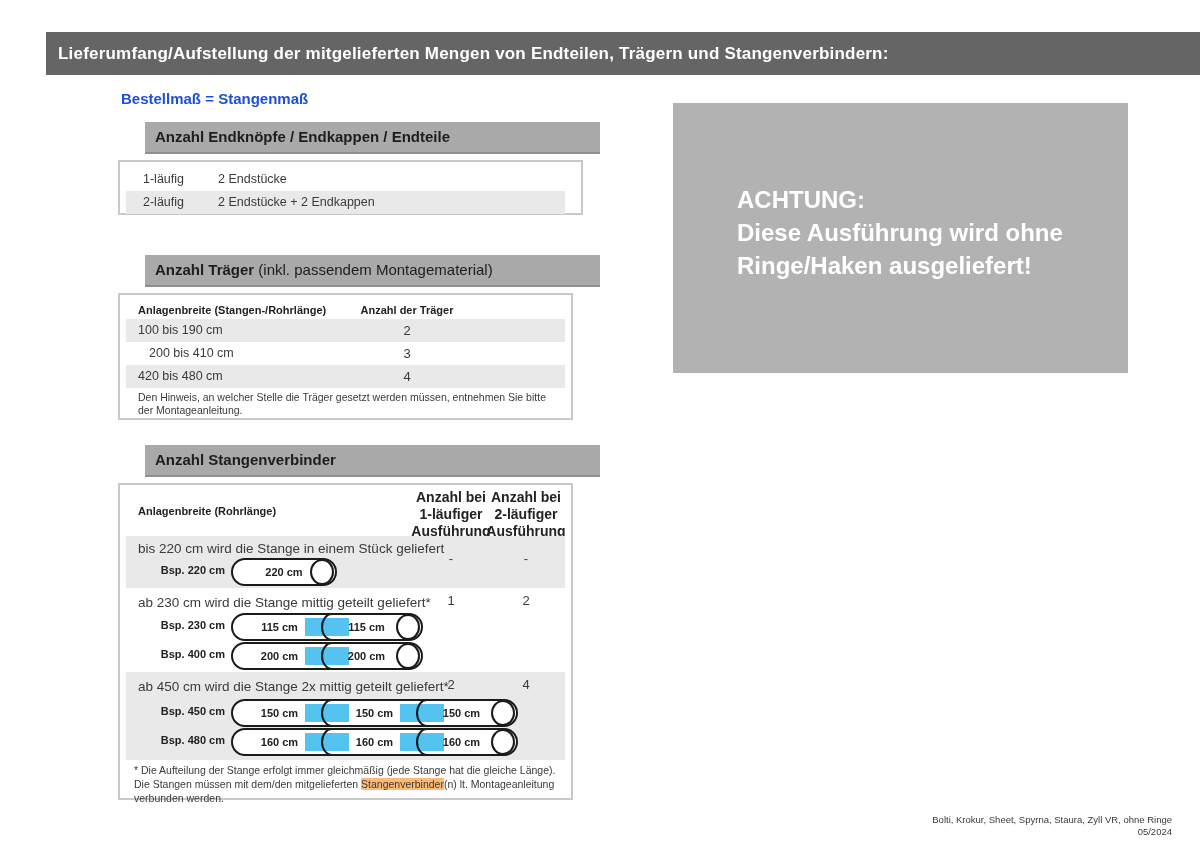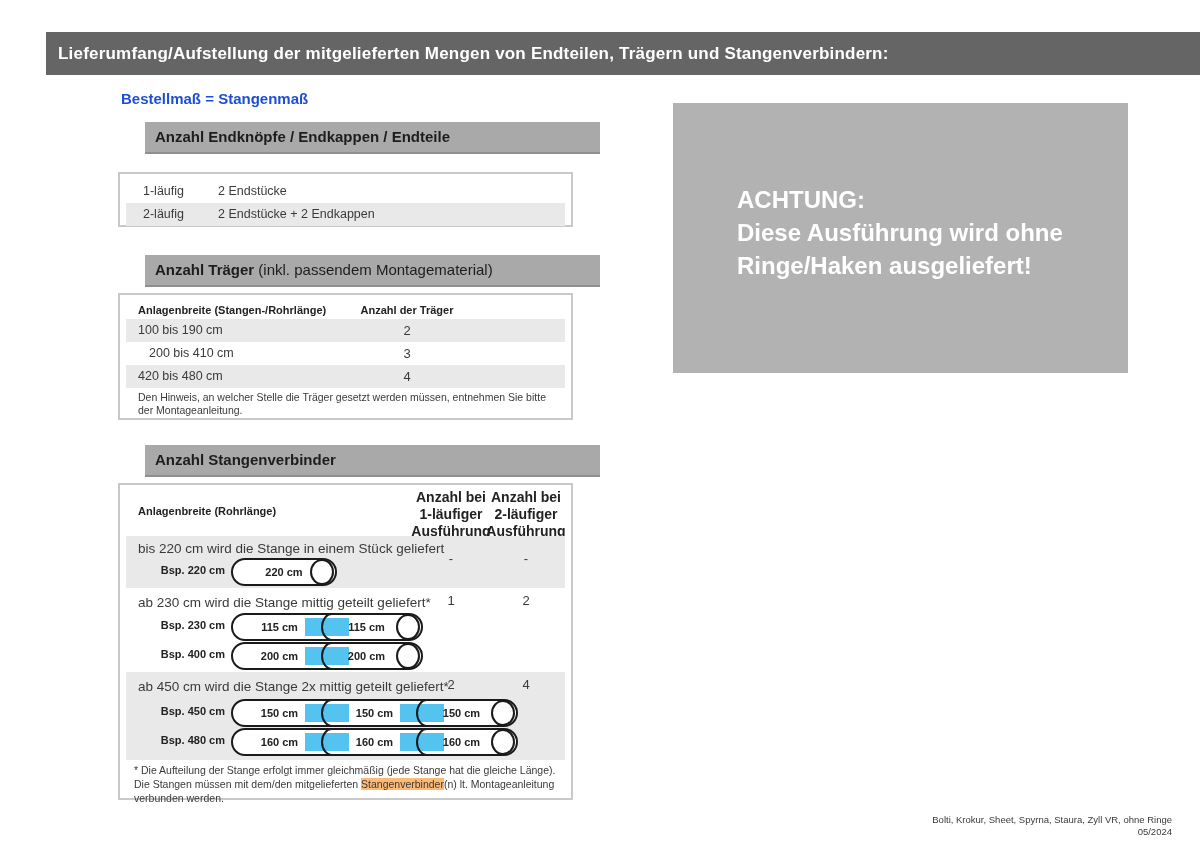--- a/index.html
+++ b/index.html
@@ -55,21 +55,21 @@
 
 <div class="abs titlebar">
   <div class="t">Lieferumfang/Aufstellung der mitgelieferten Mengen von Endteilen, Trägern und Stangenverbindern:</div>
 </div>
 
 <div class="abs subtitle">Bestellmaß = Stangenmaß</div>
 
 <div class="abs sechead" style="top:122px;">
   <div class="inner b">Anzahl Endknöpfe / Endkappen / Endteile</div>
 </div>
-<div class="abs box" style="top:172px;height:51px;">
+<div class="abs box" style="top:160px;height:51px;padding-left:10px;">
   <div class="rowtext" style="left:23px;top:6px;">1-läufig</div>
   <div class="rowtext" style="left:98px;top:6px;">2 Endstücke</div>
   <div class="grayrow" style="top:29px;"></div>
   <div class="rowtext" style="left:23px;top:29px;">2-läufig</div>
   <div class="rowtext" style="left:98px;top:29px;">2 Endstücke + 2 Endkappen</div>
 </div>
 
 <div class="abs sechead" style="top:255px;">
   <div class="inner">
     <span class="b">Anzahl Träger</span><span> (inkl. passendem Montagematerial)</span>

